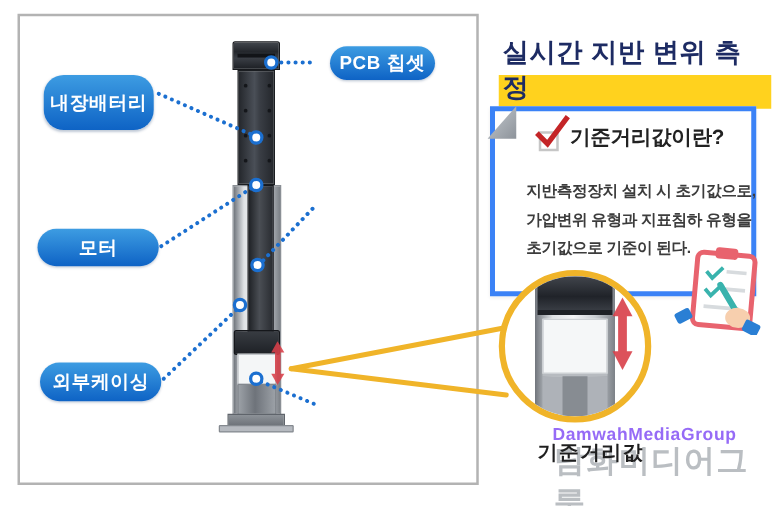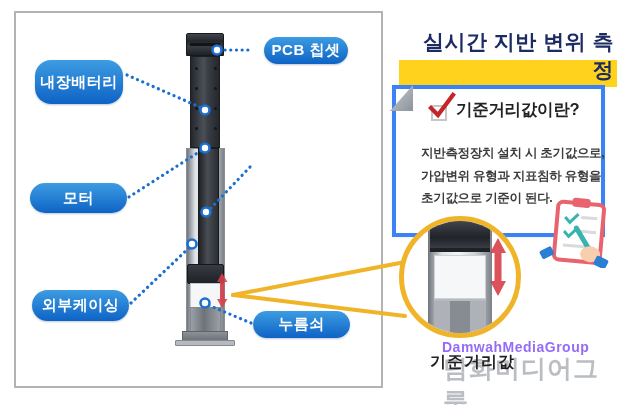--- a/index.html
+++ b/index.html
@@ -37,21 +37,21 @@
   .baseplate{left:175px;top:340px;width:60px;height:6px;background:#b6bac0;
              border:1px solid #84898f;border-radius:1px;}
 
   
   .pill{position:absolute;display:flex;align-items:center;justify-content:center;
         background:linear-gradient(180deg,var(--pill-blue-light),var(--pill-blue-dark));
         border-radius:16px;color:#fff;font-weight:bold;font-size:15px;letter-spacing:0.5px;
         box-shadow:0 1px 2px rgba(0,40,90,.25);}
 
   
-  .title-wrap{position:absolute;left:399px;top:27px;width:218px;text-align:right;}
+  .title-wrap{position:absolute;left:399px;top:27px;width:218px;text-align:left;}
   .title{display:inline-block;font-size:21px;font-weight:bold;color:var(--title-navy);
          letter-spacing:0.5px;padding:1px 3px 3px 3px;
          background:linear-gradient(180deg,rgba(0,0,0,0) 55%,var(--highlight-yellow) 55%);}
 
   .card{position:absolute;left:392px;top:85px;width:213px;height:152px;background:#fff;
         border:4px solid #3b82f6;box-shadow:0 1px 3px rgba(0,0,0,.07);box-sizing:border-box;}
   .fold{position:absolute;left:390px;top:85px;}
   .checkbox{position:absolute;left:35px;top:16px;width:16px;height:16px;background:#fff;
             border:2px solid #c6c6c6;box-sizing:border-box;}
   .checkmark{position:absolute;left:30px;top:2px;}
@@ -139,21 +139,20 @@
       <rect x="220" y="281" width="4.5" height="19"></rect>
       <polygon points="222,273 217,282 227.5,282"></polygon>
       <polygon points="222,308 217,299 227.5,299"></polygon>
     </g>
   </svg>
 
   <div class="pill" style="left:35px;top:60px;width:88px;height:44px">내장배터리</div>
   <div class="pill" style="left:264px;top:37px;width:84px;height:27px">PCB 칩셋</div>
   <div class="pill" style="left:30px;top:183px;width:97px;height:30px">모터</div>
   <div class="pill" style="left:32px;top:290px;width:97px;height:31px">외부케이싱</div>
-  <div class="pill" style="left:253px;top:311px;width:97px;height:27px">누름쇠</div>
 
   <div class="title-wrap">
     <span class="title">실시간 지반 변위 측정</span>
   </div>
 
   <div class="card">
     <span class="checkbox"></span>
     <svg class="checkmark" width="30" height="28" viewBox="0 0 30 28">
       <path d="M5,17 L12,24 L27,4" stroke="#c42527" stroke-width="4.2" fill="none" stroke-linecap="square"></path>
     </svg>

